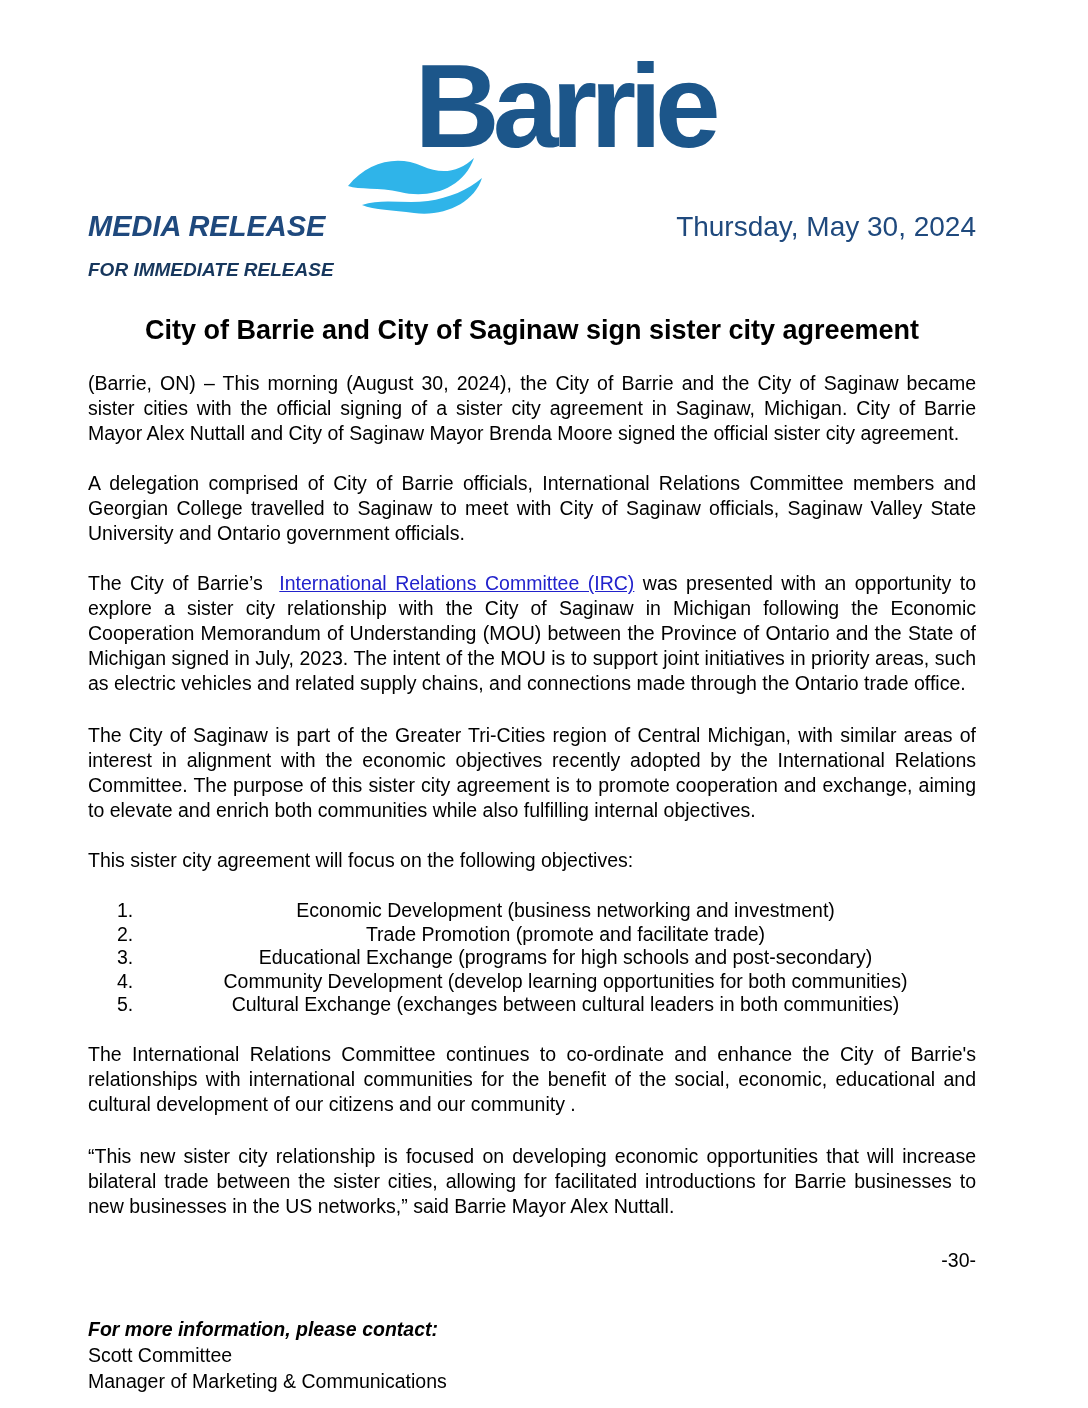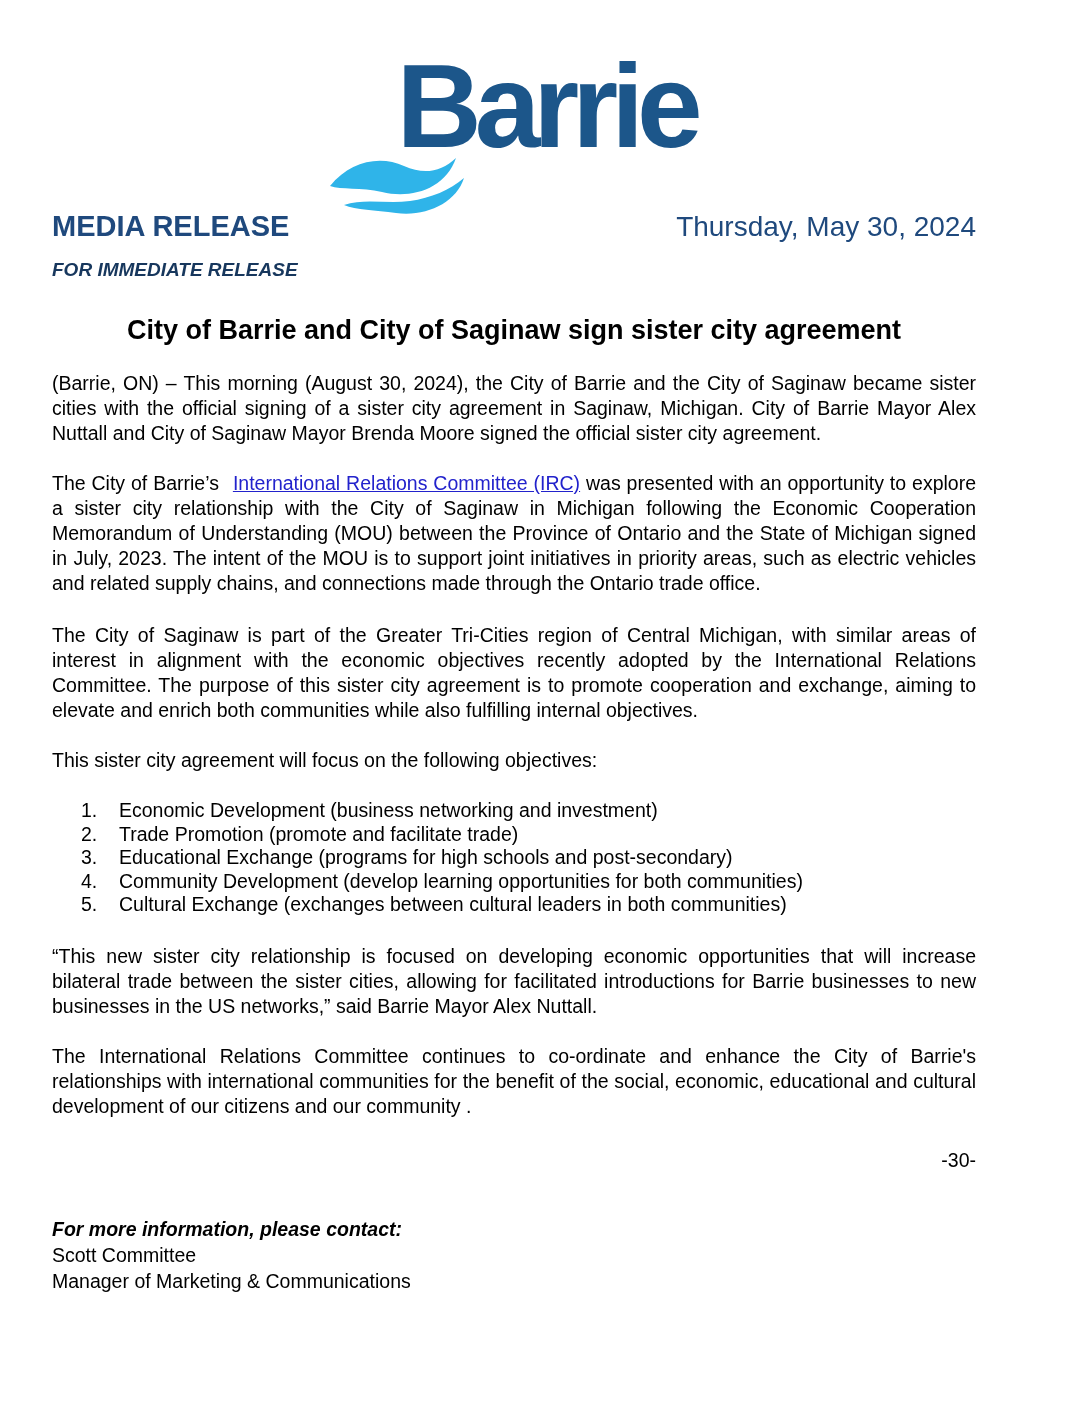--- a/index.html
+++ b/index.html
@@ -13,21 +13,21 @@
   }
   *{margin:0;padding:0;box-sizing:border-box;}
   html,body{background:#888;}
   .page{
     width:1088px;
     height:1408px;
     margin:0 auto;
     background:var(--page-bg);
     font-family:"Liberation Sans","DejaVu Sans",sans-serif;
     color:var(--text-black);
-    padding:46px 112px 0 52px;
+    padding:46px 112px 0 88px;
     position:relative;
     overflow:hidden;
   }
   
   .logo{
     position:relative;
     width:fit-content;
     margin:0 auto 0 auto;
     padding-left:64px;
     height:140px;
@@ -50,20 +50,21 @@
   
   .kicker-row{
     display:flex;
     justify-content:space-between;
     align-items:baseline;
     margin-top:24px;
   }
   .kicker{
     font-size:29px;
     font-weight:bold;
+    font-style:italic;
     color:var(--heading-blue);
     letter-spacing:0px;
   }
   .date{
     font-size:28px;
     font-weight:normal;
     color:var(--heading-blue);
   }
   .release-line{
     margin-top:16px;
@@ -99,21 +100,21 @@
   .obj-row{
     display:flex;
     margin-left:29px;
     font-size:19.5px;
     line-height:23.5px;
   }
   .obj-num{
     width:38px;
     flex:0 0 38px;
   }
-  .obj-text{flex:1;}
+  .obj-text{flex:1;text-align:center;}
   .end-mark{
     margin-top:30px;
     text-align:right;
     font-size:19.5px;
   }
   
   .footer{
     margin-top:44px;
     font-size:19.5px;
     line-height:26px;
@@ -140,20 +141,21 @@
     <span class="kicker">MEDIA RELEASE</span>
     <span class="date">Thursday, May 30, 2024</span>
   </div>
 
   <div class="release-line">FOR IMMEDIATE RELEASE</div>
 
   <h1 class="doc-title">City of Barrie and City of Saginaw sign sister city agreement</h1>
 
   <p class="para">(Barrie, ON) – This morning (August 30, 2024), the City of Barrie and the City of Saginaw became sister cities with the official signing of a sister city agreement in Saginaw, Michigan. City of Barrie Mayor Alex Nuttall and City of Saginaw Mayor Brenda Moore signed the official sister city agreement.</p>
 
+  <p class="para">A delegation comprised of City of Barrie officials, International Relations Committee members and Georgian College travelled to Saginaw to meet with City of Saginaw officials, Saginaw Valley State University and Ontario government officials.</p>
 
   <p class="para"><span>The City of Barrie’s </span><a href="#" class="doc-link">International Relations Committee (IRC)</a><span> was presented with an opportunity to explore a sister city relationship with the City of Saginaw in Michigan following the Economic Cooperation Memorandum of Understanding (MOU) between the Province of Ontario and the State of Michigan signed in July, 2023. The intent of the MOU is to support joint initiatives in priority areas, such as electric vehicles and related supply chains, and connections made through the Ontario trade office.</span></p>
 
   <p class="para last-gap">The City of Saginaw is part of the Greater Tri-Cities region of Central Michigan, with similar areas of interest in alignment with the economic objectives recently adopted by the International Relations Committee. The purpose of this sister city agreement is to promote cooperation and exchange, aiming to elevate and enrich both communities while also fulfilling internal objectives.</p>
 
   <p class="para">This sister city agreement will focus on the following objectives:</p>
 
   <div class="objectives">
     <div class="obj-row">
       <span class="obj-num">1.</span>
@@ -170,23 +172,23 @@
     <div class="obj-row">
       <span class="obj-num">4.</span>
       <span class="obj-text">Community Development (develop learning opportunities for both communities)</span>
     </div>
     <div class="obj-row">
       <span class="obj-num">5.</span>
       <span class="obj-text">Cultural Exchange (exchanges between cultural leaders in both communities)</span>
     </div>
   </div>
 
+  <p class="para">The International Relations Committee continues to co-ordinate and enhance the City of Barrie's relationships with international communities for the benefit of the social, economic, educational and cultural development of our citizens and our community .</p>
+
   <p class="para last-gap">“This new sister city relationship is focused on developing economic opportunities that will increase bilateral trade between the sister cities, allowing for facilitated introductions for Barrie businesses to new businesses in the US networks,” said Barrie Mayor Alex Nuttall.</p>
-
-  <p class="para">The International Relations Committee continues to co-ordinate and enhance the City of Barrie's relationships with international communities for the benefit of the social, economic, educational and cultural development of our citizens and our community .</p>
 
   <div class="end-mark">-30-</div>
 
   <div class="footer">
     <div class="footer-heading">For more information, please contact:</div>
     <div>Scott Committee</div>
     <div>Manager of Marketing &amp; Communications</div>
 
   </div>
 

